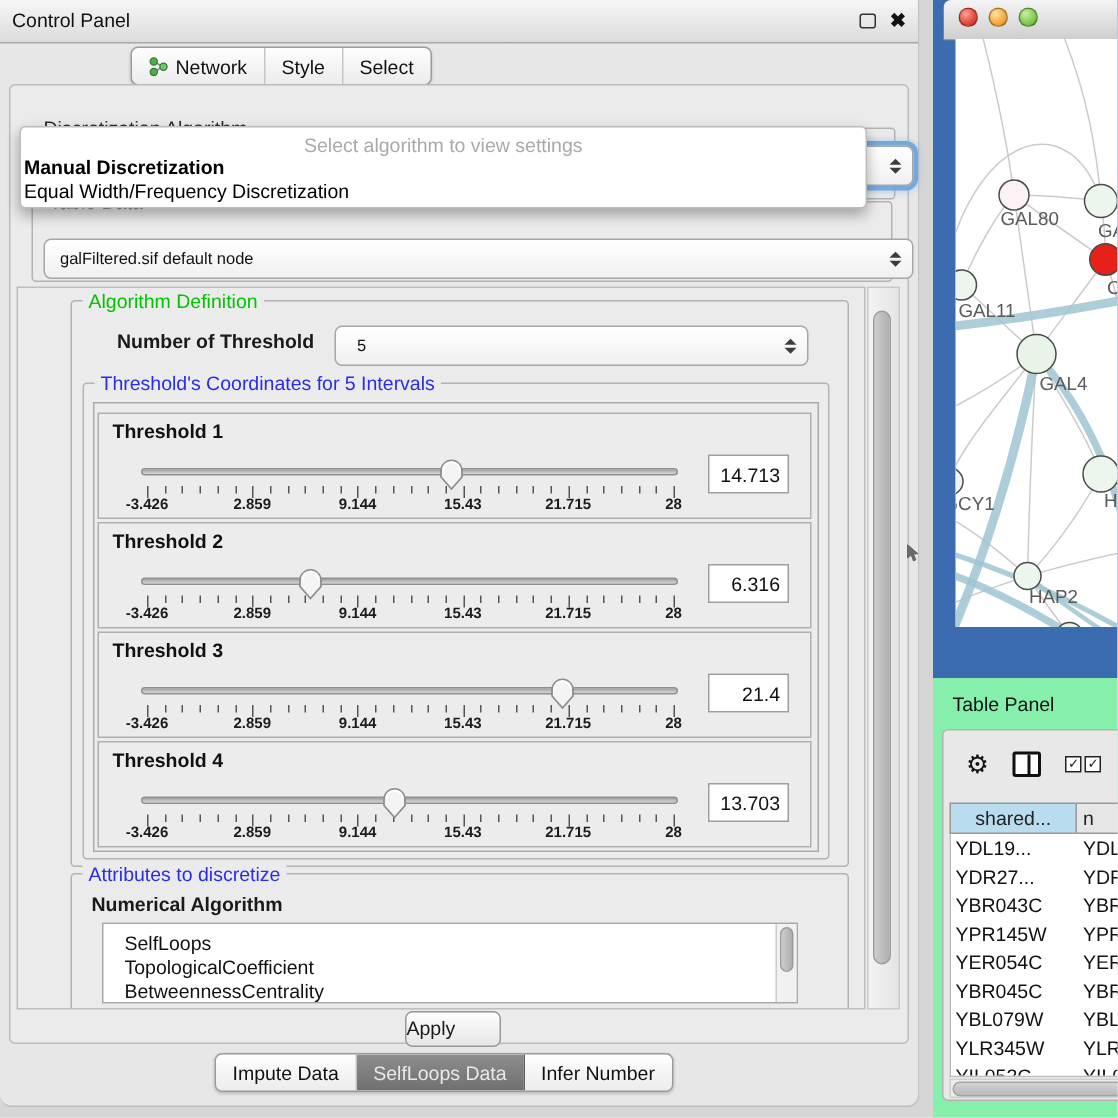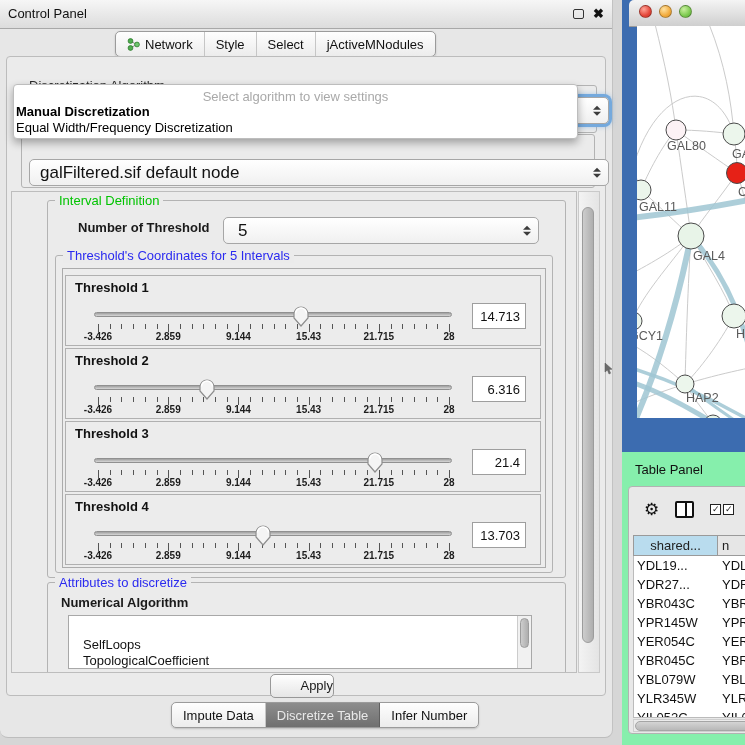--- a/index.html
+++ b/index.html
@@ -10,34 +10,34 @@
   
   #control-panel{left:0;top:0;width:612px;height:737px;background:#e7e7e7;
      border-right:1px solid #c2c2c2;border-bottom:1px solid #bdbdbd;border-radius:0 0 8px 8px;}
   #cp-titlebar{left:0;top:0;right:0;height:28px;
      background:linear-gradient(#f6f6f6,#dcdcdc);border-bottom:1px solid #a8a8a8;}
   #cp-title{left:8px;top:6px;font-size:13px;color:#111;}
   .float-icon{width:9px;height:8px;border:1.6px solid #333;border-radius:2px;}
   .close-icon{font-size:13px;font-weight:bold;color:#111;line-height:12px;}
   
   .tabstrip{display:flex;border:1px solid #9b9b9b;border-radius:5px;overflow:hidden;
-     background:linear-gradient(#fefefe,#ececec);box-shadow:0 1px 2px rgba(0,0,0,.18);height:24px;margin-left:28px;}
+     background:linear-gradient(#fefefe,#ececec);box-shadow:0 1px 2px rgba(0,0,0,.18);height:24px;}
   .tab{display:flex;align-items:center;gap:5px;padding:0 11px;font-size:13px;
      border-right:1px solid #c6c6c6;white-space:nowrap;color:#111;}
   .tab:last-child{border-right:none;}
   .tab.selected{background:linear-gradient(#8d8d8d,#707070);color:#e9e9e9;border-right-color:#5f5f5f;}
   
   #cp-content{left:6px;top:56px;width:598px;height:638px;background:#ebebeb;
      border:1px solid #bcbcbc;border-radius:4px;}
   .group{position:absolute;border:1px solid #b3b3b3;border-radius:3px;}
   .group-title{position:absolute;top:-8px;left:7px;background:#ebebeb;padding:0 4px;
      font-size:13px;line-height:15px;white-space:nowrap;}
   .t-green{color:#00c300;} .t-blue{color:#2a2af0;} .t-plain{color:#2b2b2b;}
   .combo{position:absolute;background:linear-gradient(#ffffff,#f0f0f0);border:1px solid #a6a6a6;
-     border-radius:5px;display:flex;align-items:center;padding:0 10px;font-size:17px;color:#111;}
+     border-radius:5px;display:flex;align-items:center;padding:0 10px;font-size:11px;color:#111;}
   .stepper{position:absolute;right:7px;top:50%;transform:translateY(-50%);width:8px;}
   .stepper .up{width:0;height:0;border-left:4px solid transparent;border-right:4px solid transparent;
      border-bottom:4.5px solid #3c3c3c;margin-bottom:2.5px;}
   .stepper .dn{width:0;height:0;border-left:4px solid transparent;border-right:4px solid transparent;
      border-top:4.5px solid #3c3c3c;}
   .focus-ring{box-shadow:0 0 0 3px #74a9dd,0 0 5px 3px rgba(116,169,221,.55);}
   
   #algo-popup{left:13px;top:84px;width:565px;height:55px;background:#fff;border:1px solid #bdbdbd;
      border-radius:4px;box-shadow:0 4px 9px rgba(0,0,0,.32);z-index:40;padding-top:4px;box-sizing:border-box;}
   #algo-popup .hint{text-align:center;color:#a9a9a9;font-size:13px;line-height:15px;}
@@ -62,21 +62,21 @@
      font-weight:bold;color:#1c1c1c;white-space:nowrap;}
   .sl-thumb{position:absolute;top:29px;width:18px;height:24px;}
   .th-value{position:absolute;right:14px;top:27px;width:54px;height:26px;background:#fff;
      border:1px solid #9e9e9e;font-size:13px;text-align:right;padding:0 5px;line-height:26px;
      box-sizing:border-box;color:#111;}
   
   #attr-list{position:absolute;background:#fff;border:1px solid #a8a8a8;overflow:hidden;}
   .attr-item{padding-left:14px;font-size:13px;line-height:16px;color:#111;white-space:nowrap;}
   
   #apply-btn{left:270px;top:674px;width:62px;height:22px;background:linear-gradient(#fefefe,#e6e6e6);
-     border:1px solid #989898;border-radius:5px;font-size:13px;text-align:right;line-height:21px;}
+     border:1px solid #989898;border-radius:5px;font-size:13px;text-align:left;line-height:21px;}
   
   #net-window{left:622px;top:0;width:123px;height:452px;background:#3c6cb0;}
   #net-titlebar{position:absolute;left:7px;top:0;right:0;height:26px;
      background:linear-gradient(#f4f4f4,#cfcfcf);border-bottom:1px solid #9a9a9a;border-radius:5px 0 0 0;}
   .tl{position:absolute;top:5px;width:13px;height:13px;border-radius:50%;box-sizing:border-box;
      border:1px solid rgba(0,0,0,.3);}
   .tl.red{background:radial-gradient(circle at 35% 30%,#ffa396,#e4473a 60%,#bf3328);}
   .tl.yellow{background:radial-gradient(circle at 35% 30%,#ffe2a0,#f2ab3e 60%,#d18f2a);}
   .tl.green{background:radial-gradient(circle at 35% 30%,#c9ef9e,#7ecb51 60%,#57a237);}
   #net-canvas{position:absolute;left:15px;top:26px;width:108px;height:392px;background:#fff;overflow:hidden;}
@@ -127,23 +127,20 @@
         </svg>
         </span>
       <span>Network</span>
     </div>
     <div class="tab">
         <span>Style</span>
       </div>
     <div class="tab">
         <span>Select</span>
       </div>
-    <div class="tab">
-        <span>jActiveMNodules</span>
-      </div>
   </div>
 
   <div class="abs" id="cp-content">
 
     <div class="group" style="left:10px;top:28px;width:578px;height:46px;">
       <div class="group-title t-plain">Discretization Algorithm</div>
     </div>
     <div class="combo focus-ring" style="left:20px;top:40px;width:560px;height:25px;">
       <div class="stepper">
           <div class="up"></div>
@@ -158,21 +155,21 @@
         <div class="stepper">
             <div class="up"></div>
             <div class="dn"></div>
           </div>
       </div>
     </div>
 
     <div class="abs" id="cp-viewport" style="left:4px;top:134px;">
 
       <div class="group" style="left:35px;top:8px;width:517px;height:376px;">
-        <div class="group-title t-green">Interval Definition</div>
+        <div class="group-title t-green">Algorithm Definition</div>
         <div class="abs" style="left:30px;top:19px;font-weight:bold;">Number of Threshold</div>
         <div class="combo" style="left:175px;top:16px;width:290px;height:25px;padding-left:14px;">
           <span>5</span>
           <div class="stepper">
               <div class="up"></div>
               <div class="dn"></div>
             </div>
         </div>
 
         <div class="group" style="left:7px;top:54px;width:496px;height:316px;background:#ececec;">
@@ -371,21 +368,21 @@
                 <div class="th-value">13.703</div>
               </div>
             </div>
         </div>
       </div>
 
       <div class="group" style="left:35px;top:390px;width:517px;height:100px;">
         <div class="group-title t-blue">Attributes to discretize</div>
         <div class="abs" style="left:13px;top:12px;font-weight:bold;">Numerical Algorithm</div>
         <div id="attr-list" style="left:20px;top:32px;width:462px;height:52px;">
-          <div id="attr-items" style="padding-top:21px;">
+          <div id="attr-items" style="padding-top:5px;">
               <div class="attr-item">SelfLoops</div>
               <div class="attr-item">TopologicalCoefficient</div>
               <div class="attr-item">BetweennessCentrality</div>
             </div>
           <div class="abs" style="right:0;top:0;bottom:0;width:13px;background:#f1f1f1;border-left:1px solid #ccc;">
             <div class="vthumb" style="left:2px;top:2px;width:9px;height:30px;"></div>
           </div>
         </div>
       </div>
     </div>
@@ -401,21 +398,21 @@
     <div class="item">Equal Width/Frequency Discretization</div>
   </div>
 
   <div class="abs" id="apply-btn">Apply</div>
 
   <div class="abs tabstrip" style="left:143px;top:702px;">
     <div class="tab">
         <span>Impute Data</span>
       </div>
     <div class="tab selected">
-        <span>Discretize Table</span>
+        <span>SelfLoops Data</span>
       </div>
     <div class="tab">
         <span>Infer Number</span>
       </div>
   </div>
 </div>
 
 <div class="abs" id="net-window">
   <div id="net-titlebar">
     <div class="tl red" style="left:10px;"></div>

